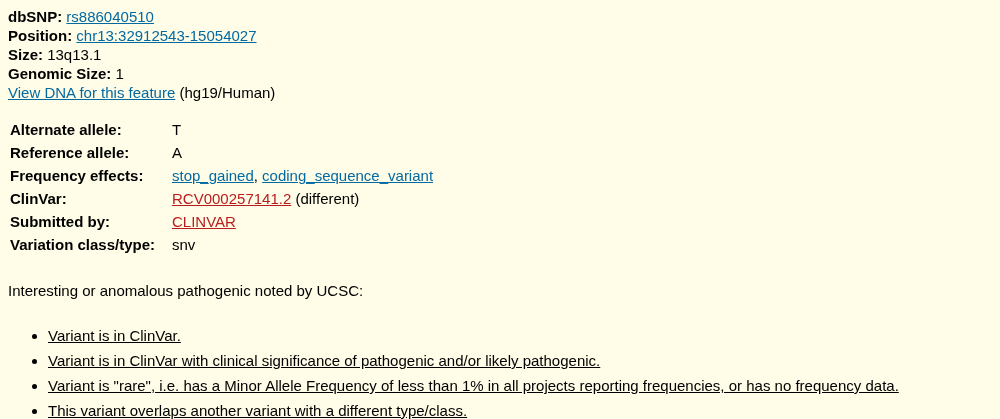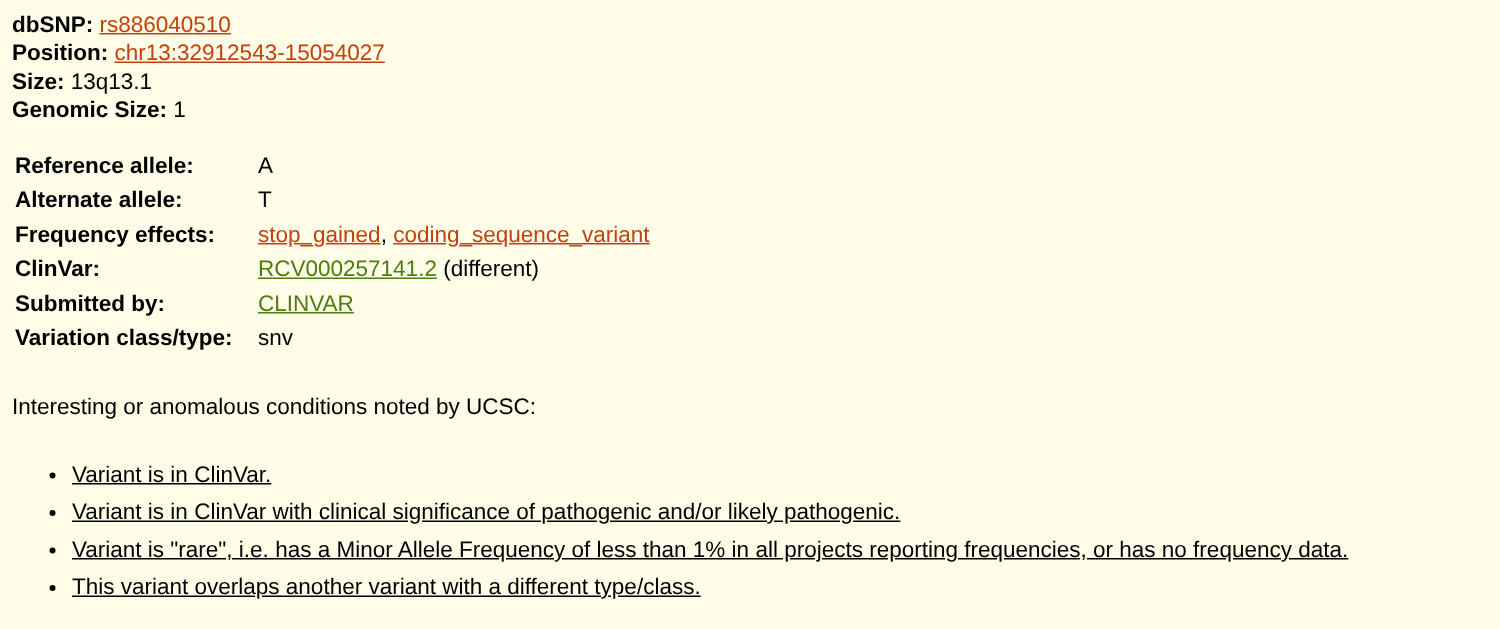--- a/index.html
+++ b/index.html
@@ -11,26 +11,26 @@
     font-family: "Liberation Sans", sans-serif;
     font-size: 15px;
   }
   .page {
     width: 1000px;
     height: 419px;
     padding: 7px 8px 0 8px;
     overflow: hidden;
   }
   a.link {
-    color: #c2410c;
+    color: #0369a1;
     text-decoration: underline;
     cursor: pointer;
   }
   a.link.visited {
-    color: #4d7c0f;
+    color: #b91c1c;
   }
   b { font-weight: bold; margin-top: 24px; }
 
   
   .top-block { margin-bottom: 15px; }
   .top-block .line {
     line-height: 19px;
     white-space: nowrap;
   }
 
@@ -81,52 +81,55 @@
       <a class="link">chr13:32912543-15054027</a>
     </div>
     <div class="line">
       <b>Size:</b>
       <span>13q13.1</span>
     </div>
     <div class="line">
       <b>Genomic Size:</b>
       <span>1</span>
     </div>
+    <div class="line">
+      <a class="link">View DNA for this feature</a><span> (hg19/Human)</span>
+    </div>
   </div>
 
   <table class="attrs">
     <tbody>
         <tr>
+      <td class="label">Alternate allele:</td>
+      <td>T</td>
+    </tr>
+    <tr>
       <td class="label">Reference allele:</td>
       <td>A</td>
-    </tr>
-    <tr>
-      <td class="label">Alternate allele:</td>
-      <td>T</td>
     </tr>
     <tr>
       <td class="label">Frequency effects:</td>
       <td><a class="link">stop_gained</a><span>, </span><a class="link">coding_sequence_variant</a></td>
     </tr>
     <tr>
       <td class="label">ClinVar:</td>
       <td><a class="link visited">RCV000257141.2</a><span> (different)</span></td>
     </tr>
     <tr>
       <td class="label">Submitted by:</td>
       <td><a class="link visited">CLINVAR</a></td>
     </tr>
     <tr>
       <td class="label">Variation class/type:</td>
       <td>snv</td>
     </tr>
   </tbody>
     </table>
 
-  <p class="conditions-intro">Interesting or anomalous conditions noted by UCSC:</p>
+  <p class="conditions-intro">Interesting or anomalous pathogenic noted by UCSC:</p>
   <ul class="conditions-list">
     <li>Variant is in ClinVar.</li>
     <li>Variant is in ClinVar with clinical significance of pathogenic and/or likely pathogenic.</li>
     <li>Variant is "rare", i.e. has a Minor Allele Frequency of less than 1% in all projects reporting frequencies, or has no frequency data.</li>
     <li>This variant overlaps another variant with a different type/class.</li>
   </ul>
 
 </div>
 
 </body></html>

